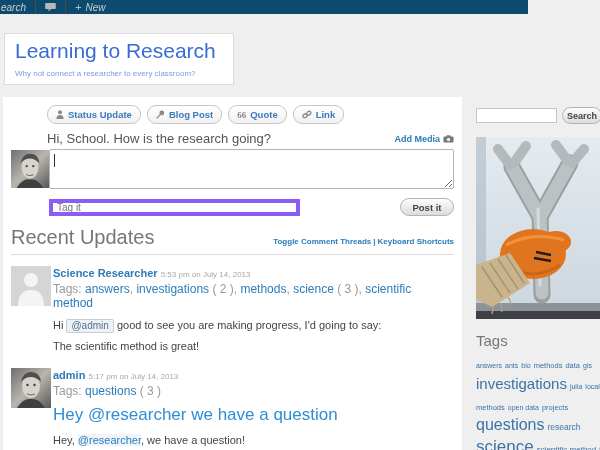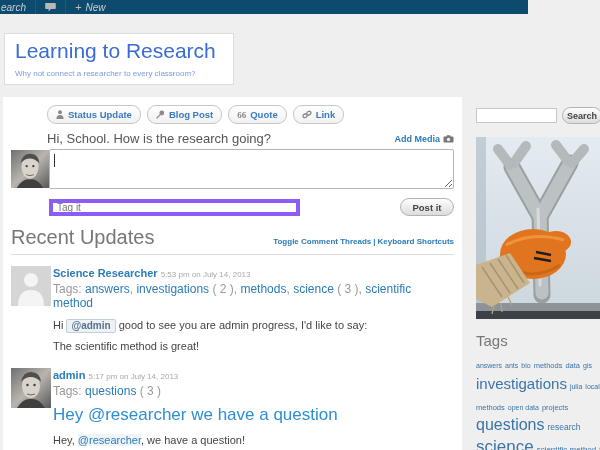--- a/index.html
+++ b/index.html
@@ -86,21 +86,21 @@
   .pname { color:#2b7cb9; font-weight:bold; cursor:pointer; }
   .pname-plain { color:#555; font-weight:bold; }
   .ptime { color:#a8a8a8; font-size:8px; }
   .ptags { grid-column:2; color:#999; font-size:12px; margin-top:2px; }
   .taglink { color:#2b7cb9; cursor:pointer; }
   .tagcount { color:#999; }
   .ptitle { grid-column:2; font-size:17px; color:#2e8ed4; margin-top:7px; font-weight:normal; cursor:pointer; }
   .pbody { grid-column:2; font-size:11px; color:#444; margin-top:9px; }
   .mention-chip {
     border:1px solid #c3cfd8; background:#eef2f6; color:#56718a;
-    font-weight:bold; padding:0 4px 1px 4px; border-radius:2px; font-size:10px; cursor:pointer;
+    font-weight:normal; padding:0 4px 1px 4px; border-radius:2px; font-size:10px; cursor:pointer;
   }
   .mention-link { color:#2b7cb9; background:#eef4f9; cursor:pointer; }
 
   .comment-divider { border:0; border-top:1px solid #ddd; margin:13px 0 0 4px; }
   .comment { display:grid; grid-template-columns:32px auto; column-gap:8px; margin:11px 0 0 36px; }
   .avatar32 { width:32px; height:32px; grid-row:1 / span 2; }
 
   
   .sidebar { position:absolute; left:470px; top:97px; width:200px; }
   .search-row { display:flex; align-items:center; gap:5px; margin-left:6px; margin-top:10px; }
@@ -225,21 +225,21 @@
       <rect width="40" height="40" fill="#d5d5d5"></rect>
       <circle cx="20" cy="14" r="7" fill="#f4f4f4"></circle>
       <path d="M7 40 Q7 24 20 24 Q33 24 33 40 Z" fill="#f4f4f4"></path>
     </svg>
     <div class="pmeta">
       <span class="pname">Science Researcher</span>
       <span class="ptime">5:53 pm on July 14, 2013</span>
     </div>
     <div class="ptags"><span>Tags: </span><span class="taglink">answers</span>, <span class="taglink">investigations</span><span class="tagcount"> ( 2 )</span>, <span class="taglink">methods</span>, <span class="taglink">science</span><span class="tagcount"> ( 3 )</span>, <span class="taglink">scientific method</span></div>
     <div class="pbody">
-      <span>Hi </span><span class="mention-chip">@admin</span><span> good to see you are admin progress, I'd like to say:</span>
+      <span>Hi </span><span class="mention-chip">@admin</span><span> good to see you are making progress, I'd going to say:</span>
     </div>
     <div class="pbody">The scientific method is great!</div>
   </div>
 
   <div class="post" style="margin-top:16px;">
     <svg class="avatar40" viewBox="0 0 40 40">
       <rect width="40" height="40" fill="#9a9a9a"></rect>
       <rect width="40" height="40" fill="url(#g2)"></rect>
       <defs>
           <linearGradient id="g2" x1="0" y1="0" x2="1" y2="1">

